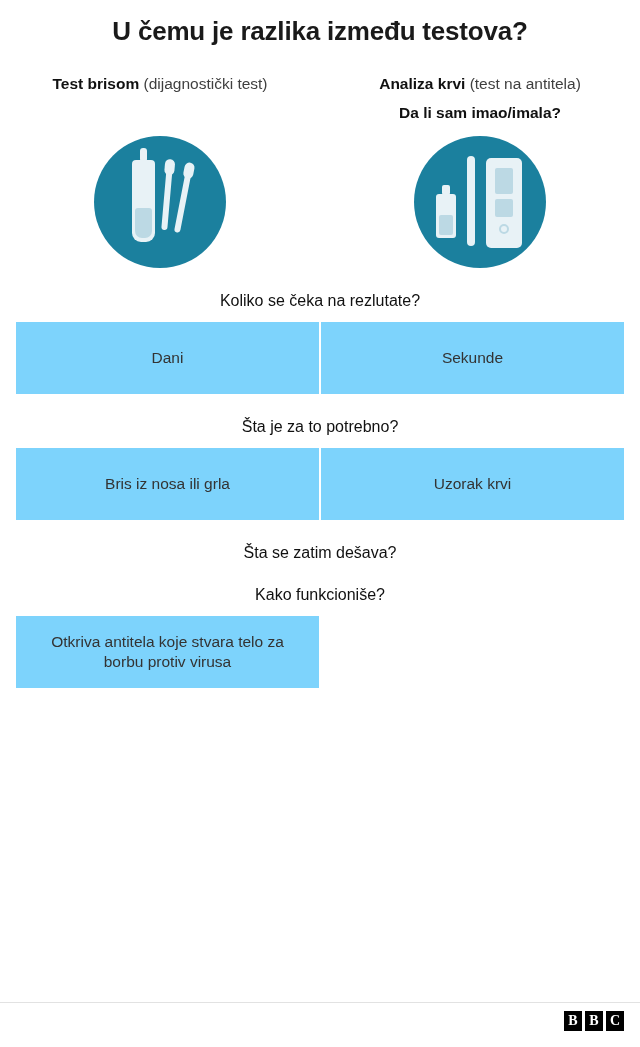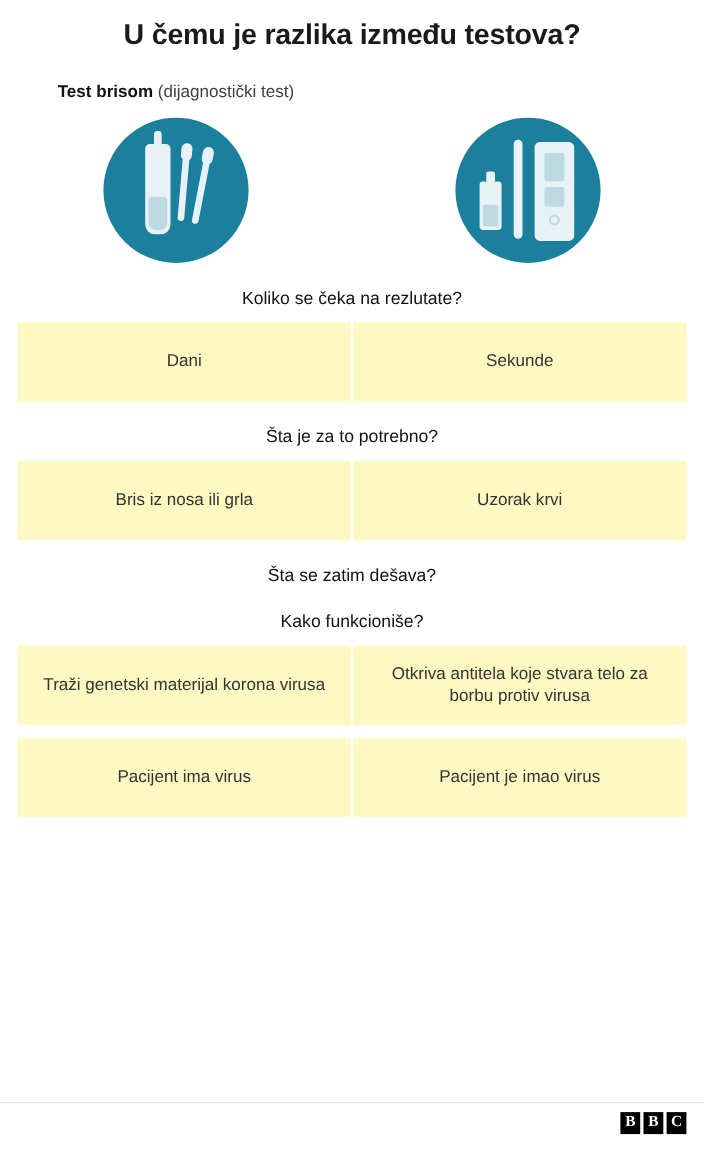--- a/index.html
+++ b/index.html
@@ -189,21 +189,21 @@
   }
   .row {
     display: flex;
     justify-content: space-between;
     margin-top: 12px;
     padding: 0 16px;
     box-sizing: border-box;
   }
   .cell {
     width: 303px;
-    background: #fef9c3;
+    background: #7dd3fc;
     min-height: 72px;
     display: flex;
     align-items: center;
     justify-content: center;
     text-align: center;
     font-size: 15.5px;
     color: #333333;
     line-height: 1.32;
     padding: 8px 14px;
     box-sizing: border-box;
@@ -239,20 +239,24 @@
 </head>
 <body>
 
 <div class="page">
 
   <div class="title">U čemu je razlika između testova?</div>
 
   <div class="columns-head">
     <div class="col-head">
       <div class="h1"><b>Test brisom</b><span> (dijagnostički test)</span></div>
+    </div>
+    <div class="col-head">
+      <div class="h1"><b>Analiza krvi</b><span> (test na antitela)</span></div>
+      <div class="h2">Da li sam imao/imala?</div>
     </div>
   </div>
 
   <div class="circles">
     <div class="circle-wrap">
       <div class="circle">
         <div class="tube">
           <div class="cap"></div>
           <div class="liquid"></div>
         </div>
@@ -285,28 +289,23 @@
   <div class="section-title">Šta je za to potrebno?</div>
   <div class="row">
     <div class="cell">Bris iz nosa ili grla</div>
     <div class="cell">Uzorak krvi</div>
   </div>
 
   <div class="section-title">Šta se zatim dešava?</div>
 
   <div class="section-title">Kako funkcioniše?</div>
   <div class="row">
-    <div class="cell">Traži genetski materijal korona virusa</div>
     <div class="cell">Otkriva antitela koje stvara telo za borbu protiv virusa</div>
   </div>
 
-  <div class="row">
-    <div class="cell">Pacijent ima virus</div>
-    <div class="cell">Pacijent je imao virus</div>
-  </div>
 
   <div class="footer">
     <div class="bbc">
       <span>B</span>
       <span>B</span>
       <span>C</span>
     </div>
   </div>
 
 </div>

